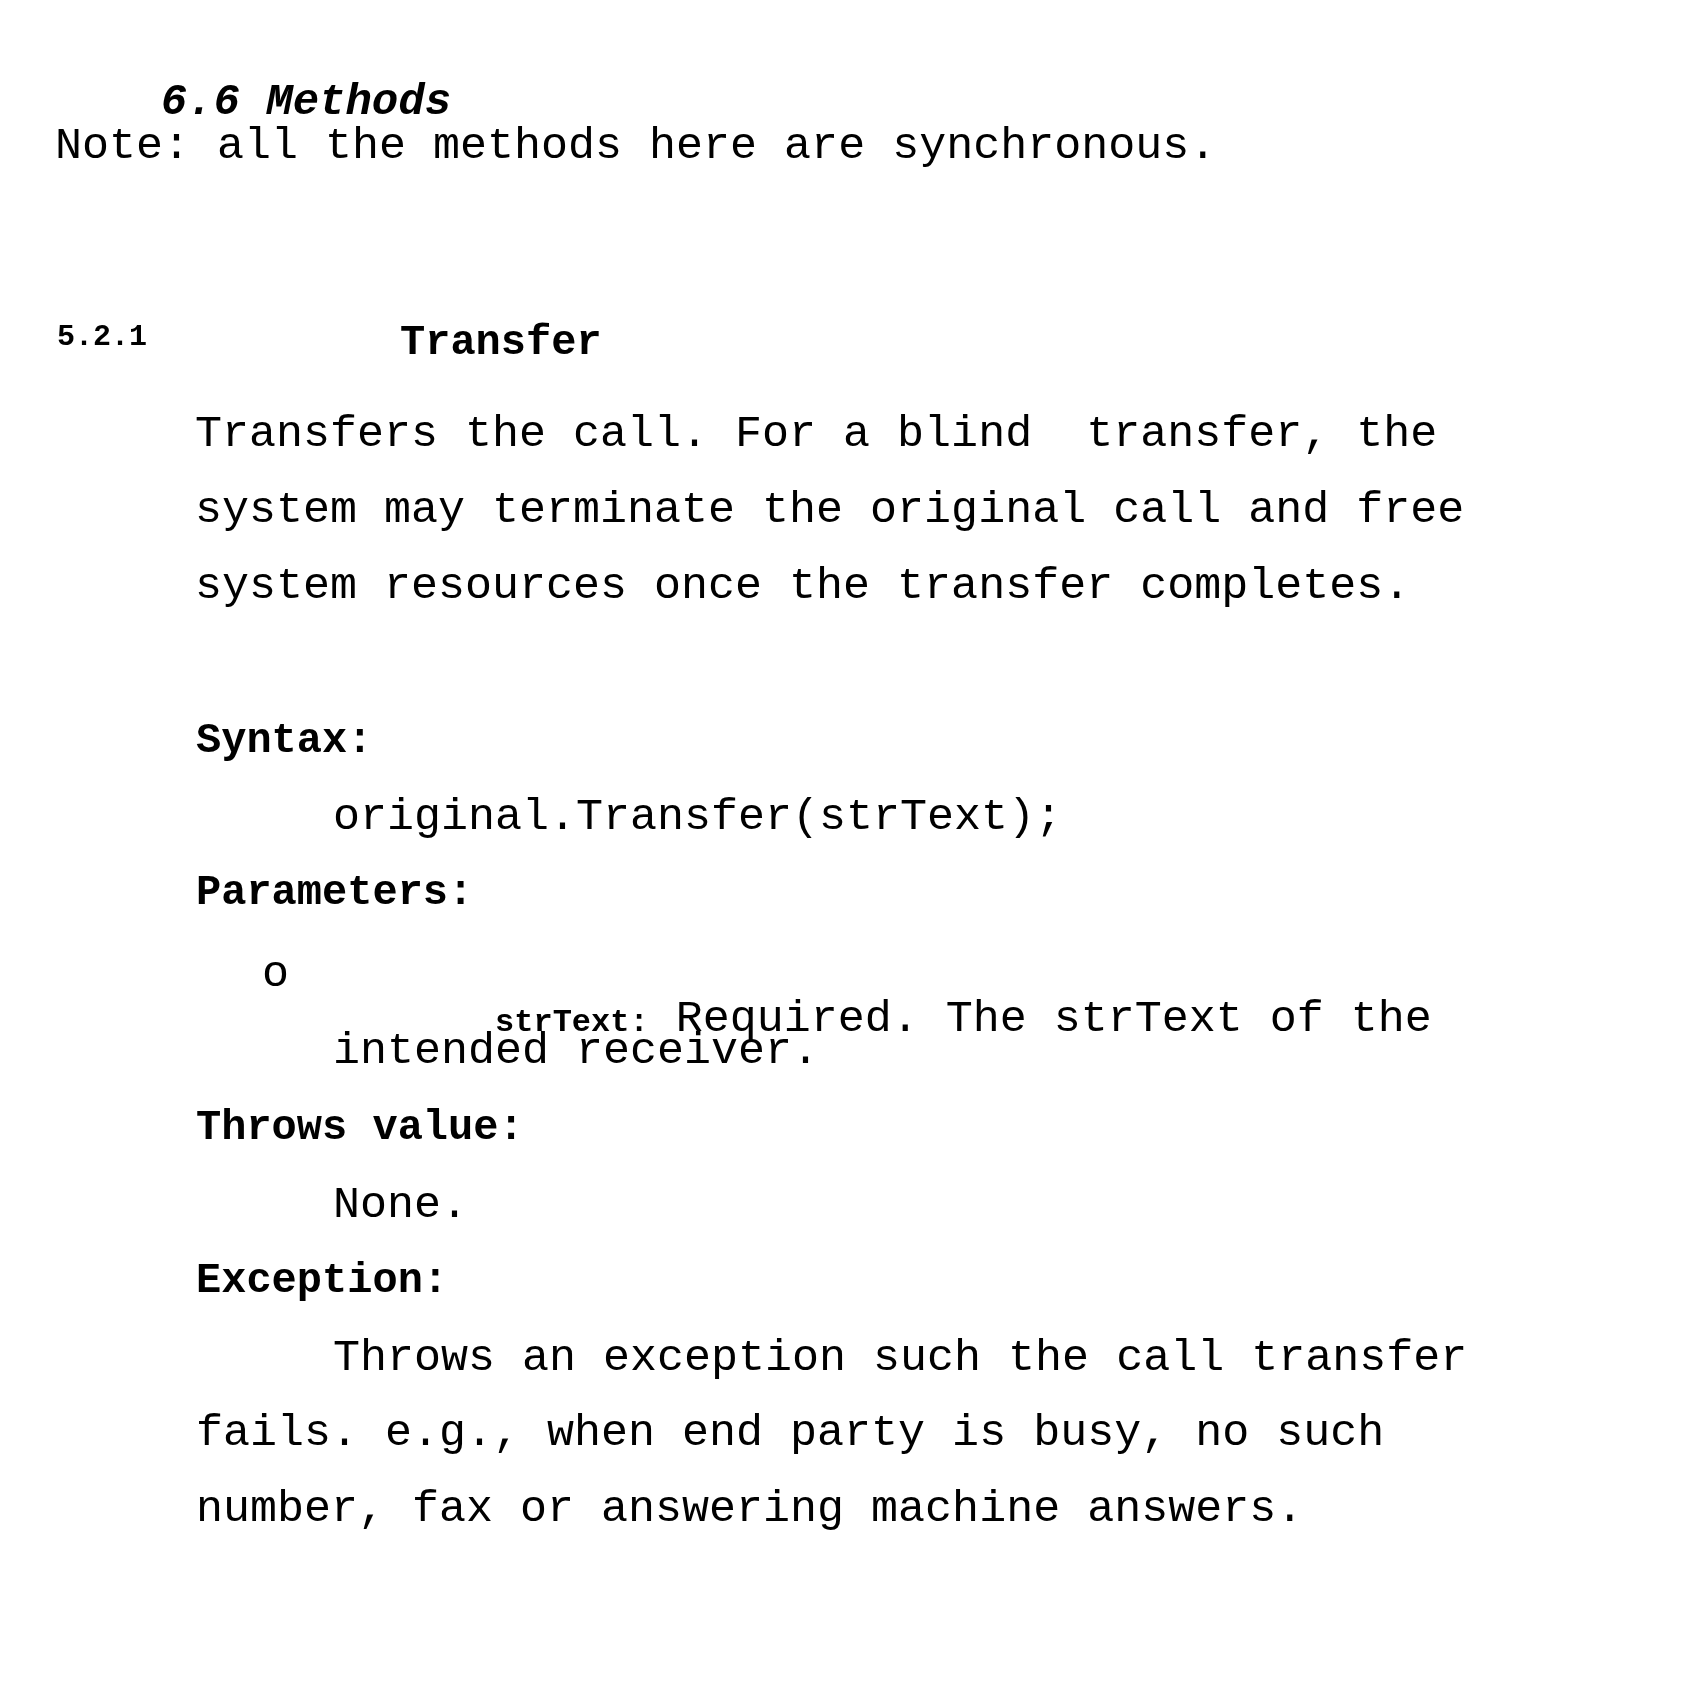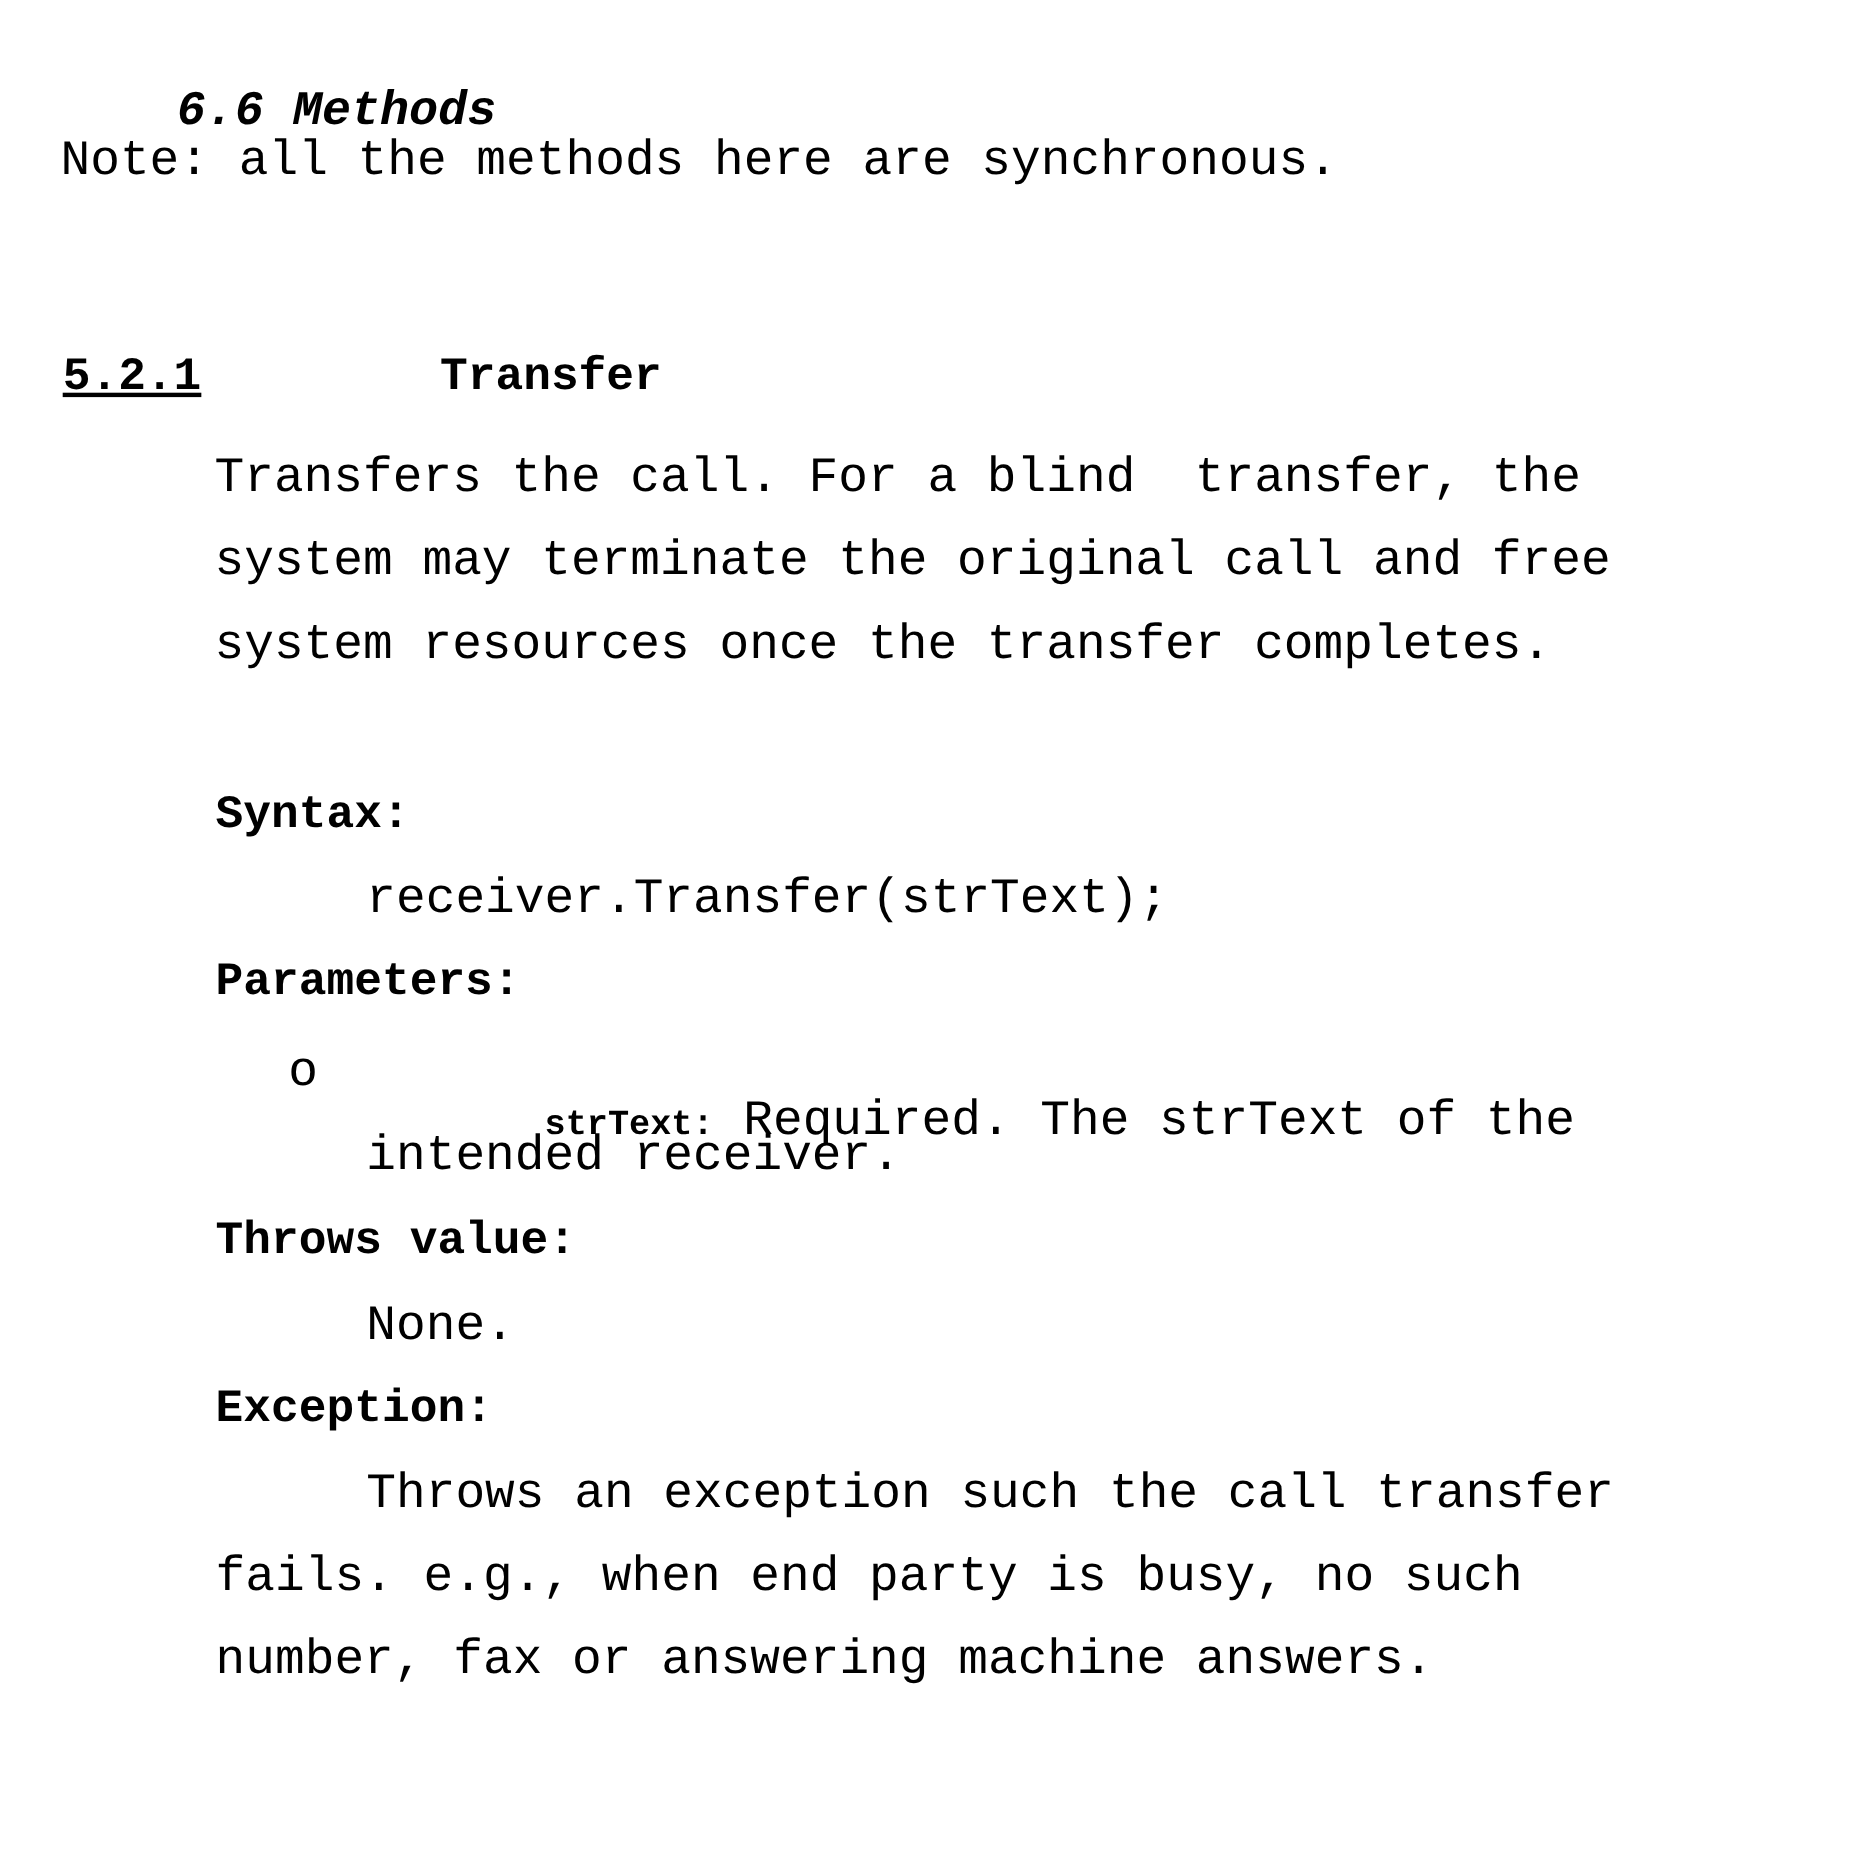--- a/index.html
+++ b/index.html
@@ -17,31 +17,31 @@
 <body>
 
 <div>
 
   <div class="line bi" style="left:55px; top:36px; font-size:44px;">
     <span>6.6</span> <span>Methods</span>
   </div>
 
   <div class="line" style="left:55px; top:124px;">Note: all the methods here are synchronous.</div>
 
-  <div class="line b" style="left:57px; top:322px; font-size:42px;text-decoration:underline;">5.2.1</div>
+  <div class="line b" style="left:57px; top:322px; font-size:30px;">5.2.1</div>
   <div class="line b" style="left:400px; top:322px; font-size:42px;">Transfer</div>
 
   <div>
     <div class="line" style="left:195px; top:412px;">Transfers the call. For a blind  transfer, the</div>
     <div class="line" style="left:195px; top:488px;">system may terminate the original call and free</div>
     <div class="line" style="left:195px; top:564px;">system resources once the transfer completes.</div>
   </div>
 
   <div class="line b" style="left:196px; top:720px; font-size:42px;">Syntax:</div>
-  <div class="line" style="left:333px; top:795px;">receiver.Transfer(strText);</div>
+  <div class="line" style="left:333px; top:795px;">original.Transfer(strText);</div>
 
   <div class="line b" style="left:196px; top:872px; font-size:42px;">Parameters:</div>
 
   <div>
     <div class="line" style="left:262px; top:952px;">o</div>
     <div class="line" style="left:333px; top:952px;">
       <span class="b" style="font-size:32px;">strText:</span> <span>Required. The strText of the</span>
     </div>
     <div class="line" style="left:333px; top:1029px;">intended receiver.</div>
   </div>

